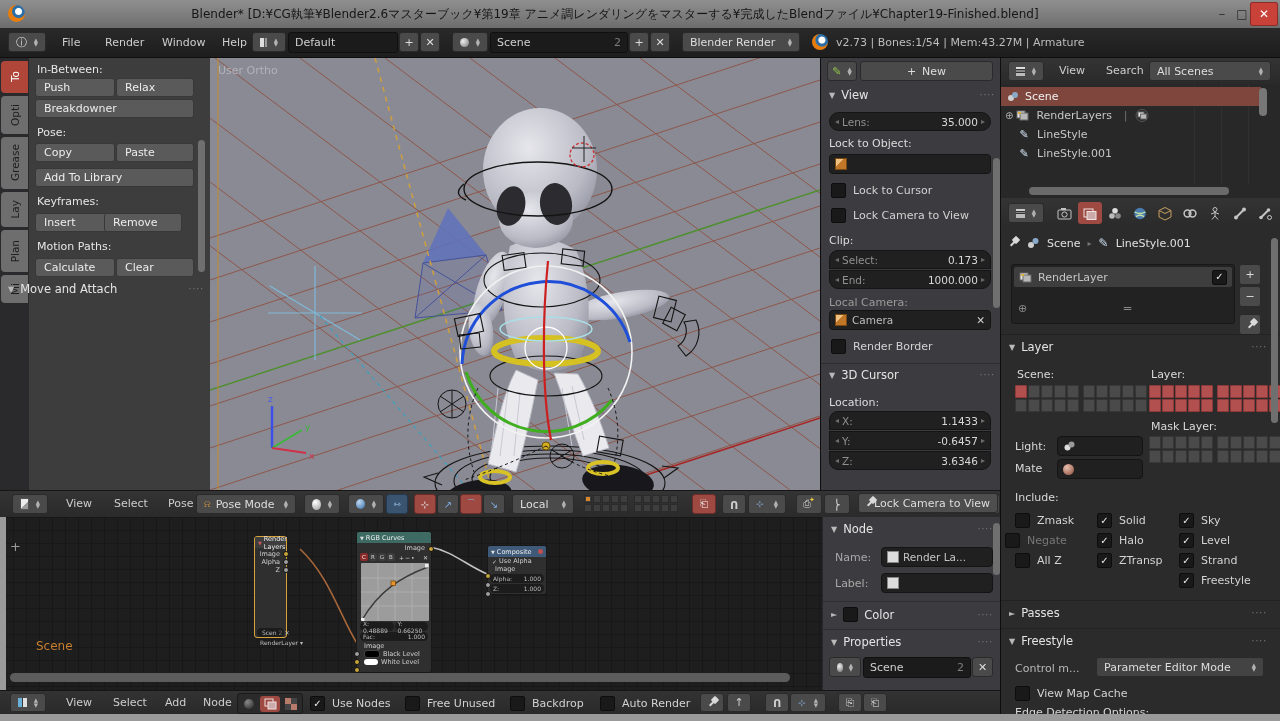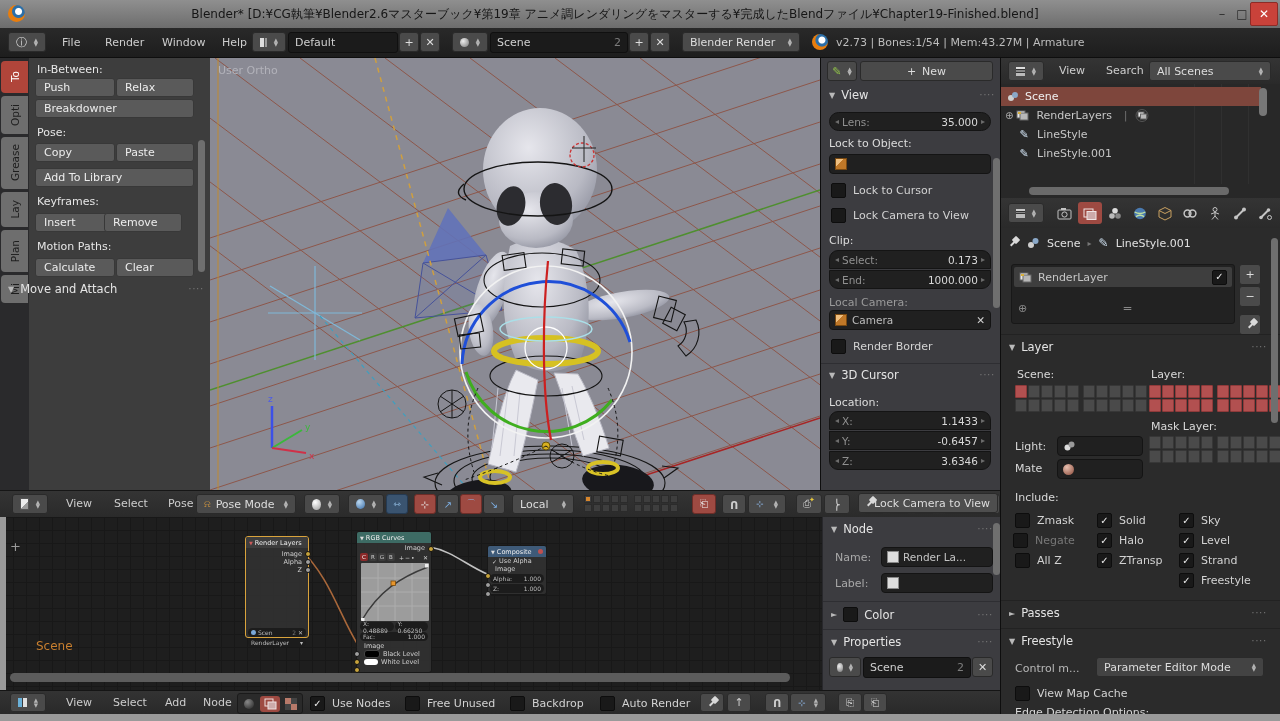--- a/index.html
+++ b/index.html
@@ -501,21 +501,21 @@
   <div class="abs" style="left:0;top:517px;width:1000px;height:173px;background-color:#1e1e1e;background-image:linear-gradient(#181818 1px,transparent 1px),linear-gradient(90deg,#181818 1px,transparent 1px);background-size:13px 13px;overflow:hidden">
     <div class="abs" style="left:0;top:0;width:6px;height:173px;background:#9a9a9a"></div>
     <span class="abs" style="left:10px;top:22px;color:#9a9a9a;font-size:13px">+</span>
     <span class="abs" style="left:36px;top:122px;color:#c87f2f;font-size:12px">Scene</span>
 
     <svg class="abs" style="left:0;top:0" width="1000" height="173">
       <path d="M300,32 C330,60 340,100 358,128" stroke="#a8673a" stroke-width="1.6" fill="none"></path>
       <path d="M430,30 C452,34 466,48 487,57" stroke="#c2c2c2" stroke-width="1.6" fill="none"></path>
     </svg>
 
-    <div class="node" style="left:245px;top:19px;width:64px;height:102px;border:1.5px solid #d9a33c">
+    <div class="node" style="left:254px;top:19px;width:33px;height:102px;border:1.5px solid #d9a33c">
       <div class="nh" style="background:#3d3d3d">
           <span style="color:#cc5a5a;font-size:5px">▼</span>
           <span>Render Layers</span>
         </div>
       <div style="text-align:right;padding-right:6px;line-height:8px;margin-top:2px">
         <div>Image</div>
         <div>Alpha</div>
         <div>Z</div>
       </div>
       <span class="sk y" style="right:-3px;top:14px"></span>
@@ -992,21 +992,21 @@
     <span class="abs tx" style="left:14px;top:234px;color:#d8d8d8">Mate</span>
     <div class="abs pill" style="left:56px;top:231px;width:86px;border-radius:4px;height:20px;gap:4px">
       <span style="width:11px;height:11px;border-radius:50%;background:radial-gradient(circle at 35% 30%,#e8c0b0,#8a4a3a);display:inline-block"></span>
     </div>
 
     <span class="abs tx" style="left:14px;top:263px;color:#d8d8d8">Include:</span>
     <div class="abs r" style="left:14px;top:285px">
         <span class="cb"></span>
         <span class="cbl">Zmask</span>
       </div>
-    <div class="abs r" style="left:12px;top:305px">
+    <div class="abs r" style="left:4px;top:305px">
         <span class="cb"></span>
         <span class="cbl dis">Negate</span>
       </div>
     <div class="abs r" style="left:14px;top:325px">
         <span class="cb"></span>
         <span class="cbl">All Z</span>
       </div>
     <div class="abs r" style="left:96px;top:285px">
         <span class="cb on">
           <i>✓</i>

